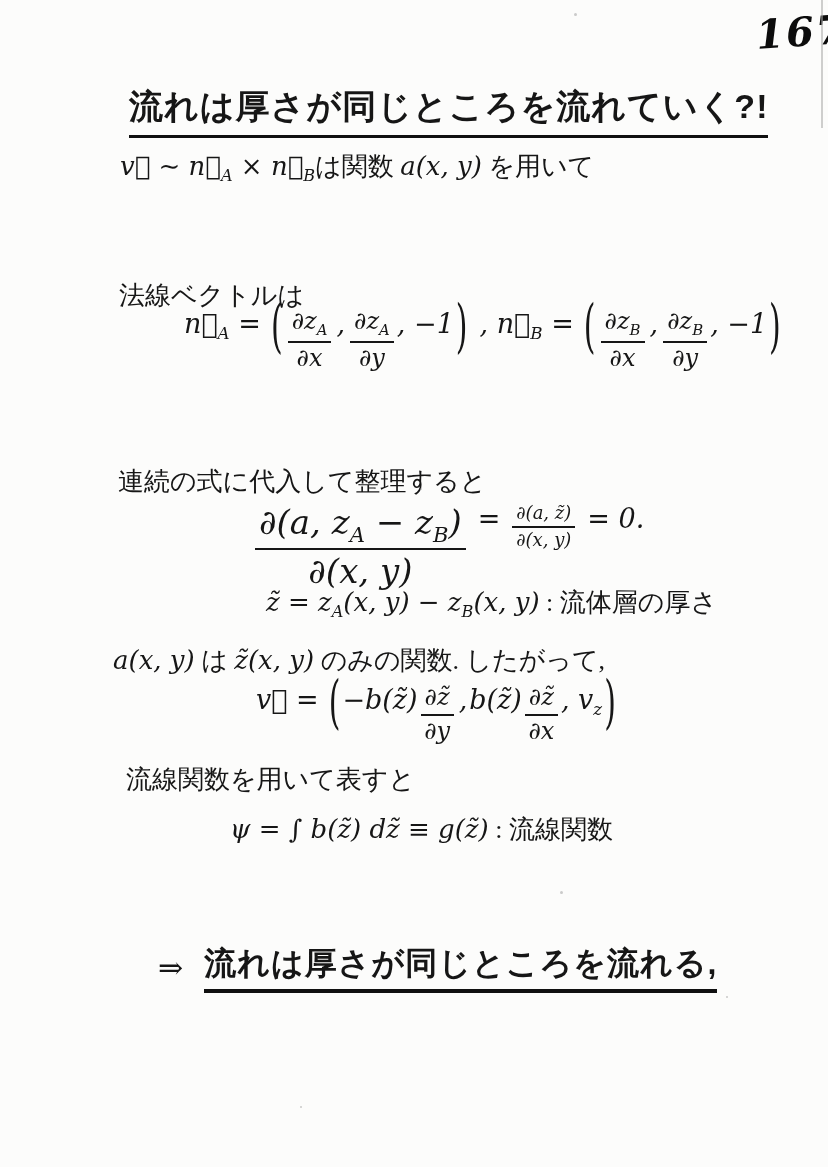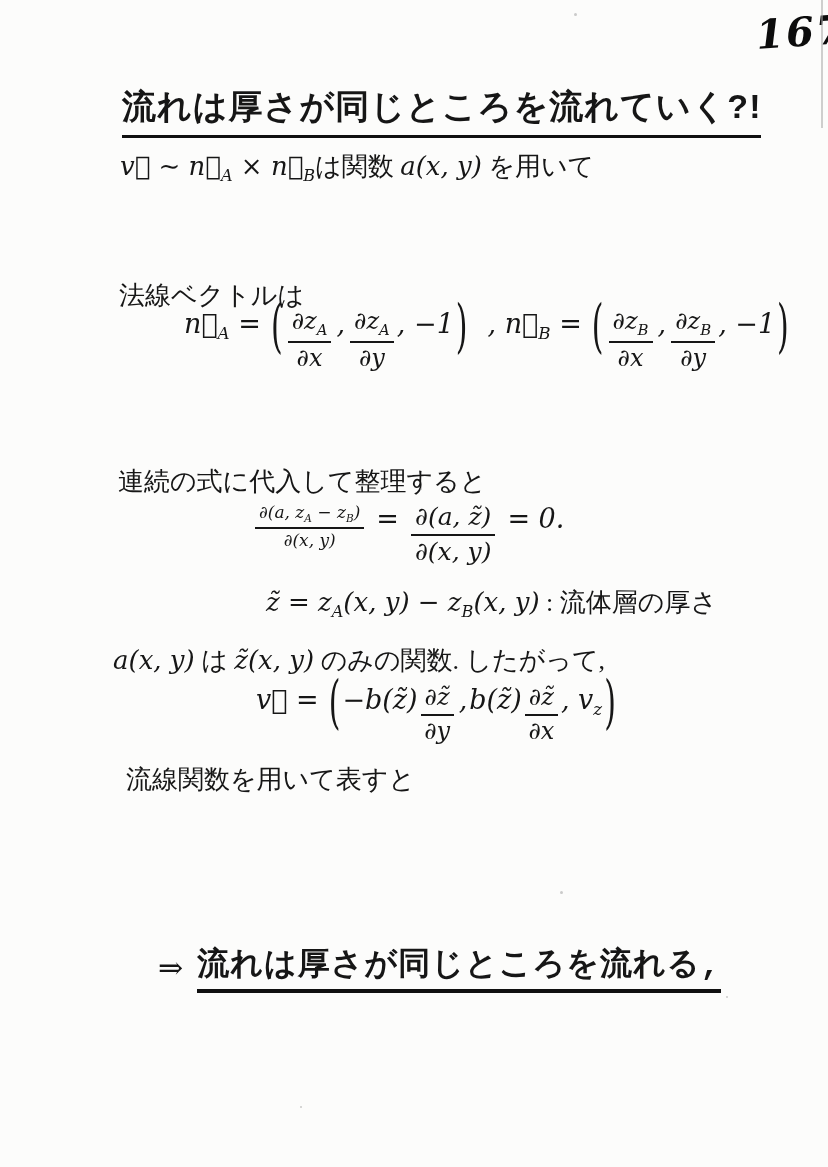--- a/index.html
+++ b/index.html
@@ -2,21 +2,21 @@
 <html lang="ja"><head>
 <meta charset="utf-8">
 <style>
   html,body{margin:0;padding:0;background:#e8e8e6;}
   .page{
     position:relative;width:828px;height:1167px;margin:0 auto;
     background:#fcfcfb;color:#161616;overflow:hidden;
   }
   
   .jp{font-family:"Liberation Serif","DejaVu Serif",serif;font-style:normal;}
-  .gothic{font-family:"Liberation Sans","DejaVu Sans",sans-serif;font-weight:bold;}
+  .gothic{font-family:"Liberation Sans","DejaVu Sans",sans-serif;font-weight:bold;margin-left:7px;}
   .math{font-family:"DejaVu Serif",serif;font-style:italic;}
   .math sub{font-size:.62em;line-height:1;font-style:italic;}
   
   .abs{position:absolute;white-space:nowrap;}
   .line{font-size:26px;line-height:1.25;}
   
   .title{
     left:122px;top:84px;font-size:34px;letter-spacing:1px;
     border-bottom:3px solid #101010;padding-bottom:5px;
   }
@@ -27,21 +27,21 @@
   .frac .num{border-bottom:2px solid #161616;padding:0 4px 3px;}
   .frac .den{padding-top:2px;}
   .bigp{display:inline-block;transform:scaleY(1.95);transform-origin:center;
         font-size:30px;margin:0 2px;font-style:normal;}
   .sep{margin:0 2px;}
   .lhs{margin-right:8px;}
   
   .conclusion{display:flex;align-items:center;gap:14px;}
   .concl-arrow{font-size:30px;font-family:"DejaVu Serif",serif;}
   .concl-text{font-size:32px;letter-spacing:1px;
-              border-bottom:4px solid #101010;padding-bottom:3px;font-family:Liberation Mono, monospace;}
+              border-bottom:4px solid #101010;padding-bottom:3px;}
   
   .pageno{
     left:756px;top:8px;font-family:"DejaVu Serif",serif;
     font-style:italic;font-weight:bold;font-size:40px;
     transform:rotate(-4deg);letter-spacing:2px;color:#0c0c0c;
   }
   
   .scan-edge{position:absolute;left:821px;top:0;width:2px;height:128px;
              background:#a8a8a8;opacity:.55;}
   .speck{position:absolute;border-radius:50%;background:#9a9a9a;opacity:.5;}
@@ -68,45 +68,45 @@
       <span class="den">∂x</span>
     </span>
     <span class="math sep">,</span>
     <span class="frac math">
       <span class="num">∂z<sub>A</sub></span>
       <span class="den">∂y</span>
     </span>
     <span class="math">, −1</span>
     <span class="bigp math">)</span>
 
-    <span class="math lhs" style="margin-left:18px">, n⃗<sub>B</sub> =</span>
+    <span class="math lhs" style="margin-left:10px">, n⃗<sub>B</sub> =</span>
     <span class="bigp math">(</span>
     <span class="frac math">
       <span class="num">∂z<sub>B</sub></span>
       <span class="den">∂x</span>
     </span>
     <span class="math sep">,</span>
     <span class="frac math">
       <span class="num">∂z<sub>B</sub></span>
       <span class="den">∂y</span>
     </span>
     <span class="math">, −1</span>
     <span class="bigp math">)</span>
   </div>
 
 
   <div class="abs line jp" style="left:118px;top:466px">連続の式に代入して整理すると</div>
 
   <div class="abs eqrow" style="left:252px;top:503px">
-    <span class="frac math" style="font-size:17px">
+    <span class="frac math" style="font-size:34px">
       <span class="num">∂(a, z<sub>A</sub> − z<sub>B</sub>)</span>
       <span class="den">∂(x, y)</span>
     </span>
     <span class="math" style="margin:0 9px">=</span>
-    <span class="frac math" style="font-size:25px">
+    <span class="frac math" style="font-size:18px">
       <span class="num">∂(a, z̃)</span>
       <span class="den">∂(x, y)</span>
     </span>
     <span class="math" style="margin-left:9px">= 0.</span>
   </div>
 
   <div class="abs line" style="left:266px;top:586px"><span class="math">z̃ = z<sub>A</sub>(x, y) − z<sub>B</sub>(x, y)</span><span class="jp"> : 流体層の厚さ</span></div>
 
   <div class="abs line" style="left:113px;top:644px"><span class="math">a(x, y)</span><span class="jp"> は </span><span class="math">z̃(x, y)</span><span class="jp"> のみの関数. したがって,</span></div>
 
@@ -123,20 +123,21 @@
     <span class="frac math">
       <span class="num">∂z̃</span>
       <span class="den">∂x</span>
     </span>
     <span class="math">, v<sub>z</sub></span>
     <span class="bigp math">)</span>
   </div>
 
   <div class="abs line jp" style="left:126px;top:764px">流線関数を用いて表すと</div>
 
+  <div class="abs line" style="left:230px;top:813px"><span class="math">ψ = ∫ b(z̃) dz̃ ≡ g(z̃)</span><span class="jp"> : 流線関数</span></div>
 
 
   <div class="abs conclusion" style="left:158px;top:942px">
     <span class="concl-arrow">⇒</span>
     <span class="concl-text gothic">流れは厚さが同じところを流れる,</span>
   </div>
 
   <div class="scan-edge"></div>
   <div class="speck" style="left:574px;top:13px;width:3px;height:3px"></div>
   <div class="speck" style="left:420px;top:488px;width:2px;height:2px"></div>

